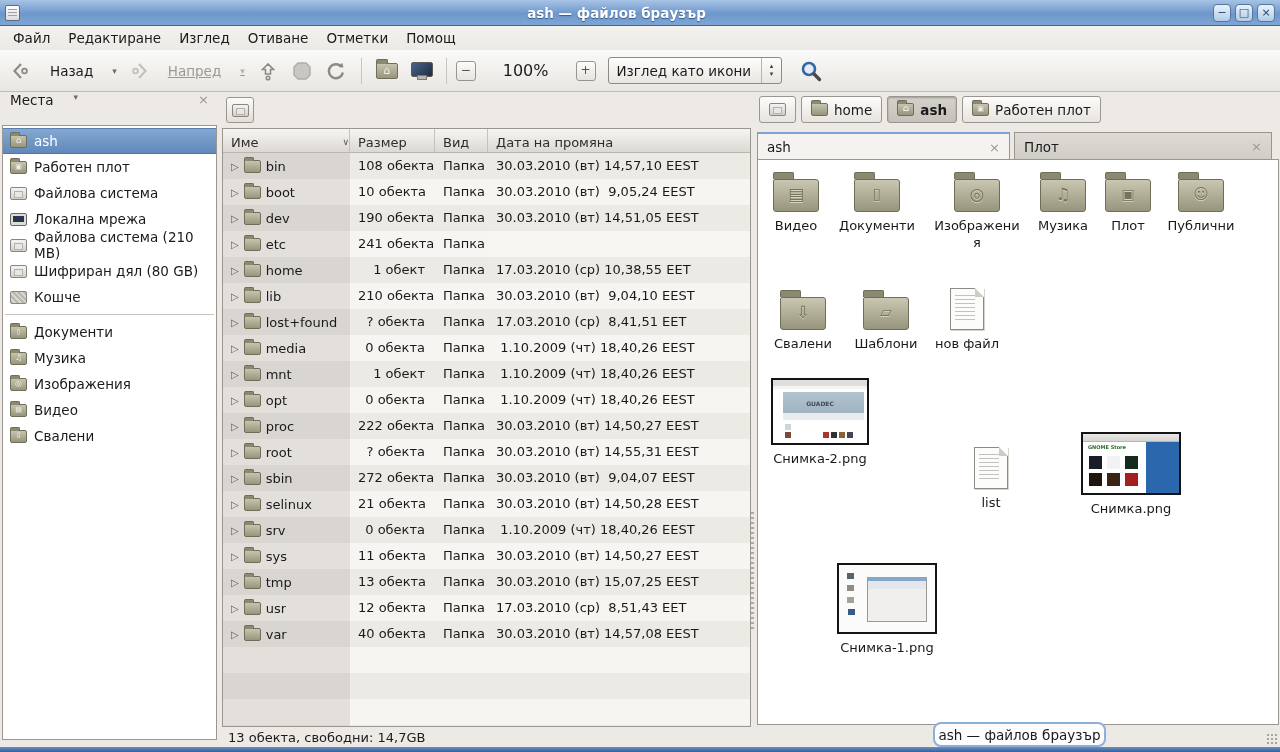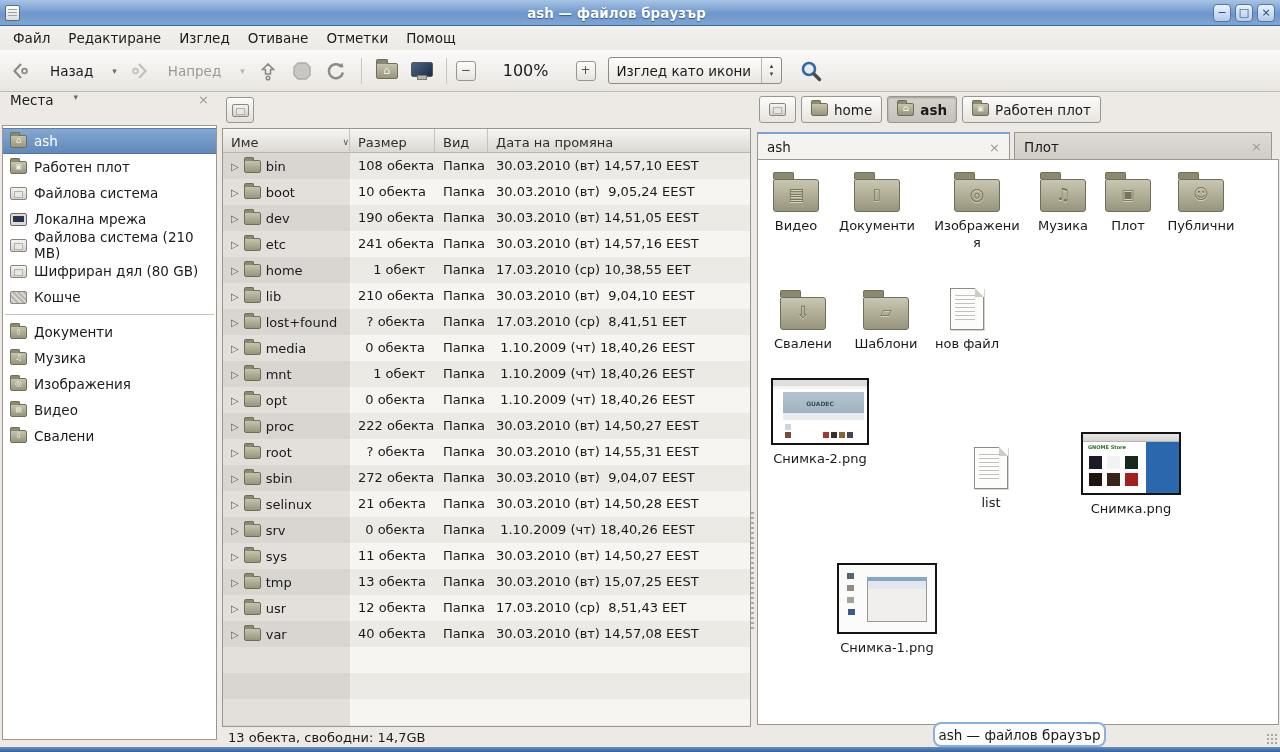--- a/index.html
+++ b/index.html
@@ -23,21 +23,21 @@
   
   .menubar { position:absolute; left:0; top:26px; width:1280px; height:24px; background:linear-gradient(#f4f2ef,#eceae5);
     display:flex; align-items:center; padding:4px 4px; }
   .menu-item { padding:2px 9px; font-size:13.5px; }
 
   
   .toolbar { position:absolute; left:0; top:50px; width:1280px; height:42px;
     background:linear-gradient(#fafaf9,#e9e6e1); border-bottom:1px solid #c2bdb6;
     display:flex; align-items:center; padding:0 6px; gap:2px; }
   .tb-btn { display:flex; align-items:center; gap:19px; padding:4px 5px; border-radius:3px; font-size:13.5px; }
-  .tb-btn.disabled { color:#9b9992; }
+  .tb-btn.disabled { color:#9b9992;text-decoration:underline; }
   .tb-sep { width:1px; height:26px; background:#c9c5bf; margin:0 7px; }
   .chev { font-size:9px; color:#6e6c66; }
   .disabled .chev { color:#b5b3ad; }
   .zoom-box { width:20px; height:20px; border:1px solid #9a968f; border-radius:3px; background:linear-gradient(#fcfcfb,#e7e4df);
     text-align:center; line-height:17px; font-size:12px; color:#55524c; }
   .zoom-label { margin:0 25px; font-size:16px; }
   .combo { display:flex; align-items:center; height:27px; border:1px solid #8f8b84; border-radius:3px;
     background:linear-gradient(#fdfdfc,#e9e6e1); margin-left:10px; }
   .combo-text { padding:0 10px 0 8px; font-size:13.5px; }
   .combo-spin { display:flex; flex-direction:column; align-items:center; justify-content:center; border-left:1px solid #b9b5ae;
@@ -398,21 +398,20 @@
           <span class="td c-date">30.03.2010 (вт) 14,51,05 EEST</span>
         </div>
           <div class="trow">
           <span class="td c-name">
             <span class="expander">▷</span>
             <span class="mi"></span>
             <span class="row-label">etc</span>
           </span>
           <span class="td c-size">241 обекта</span>
           <span class="td c-type">Папка</span>
-          <span class="td c-date">30.03.2010 (вт) 14,57,16 EEST</span>
         </div>
           <div class="trow">
           <span class="td c-name">
             <span class="expander">▷</span>
             <span class="mi"></span>
             <span class="row-label">home</span>
           </span>
           <span class="td c-size">1 обект</span>
           <span class="td c-type">Папка</span>
           <span class="td c-date">17.03.2010 (ср) 10,38,55 EET</span>

